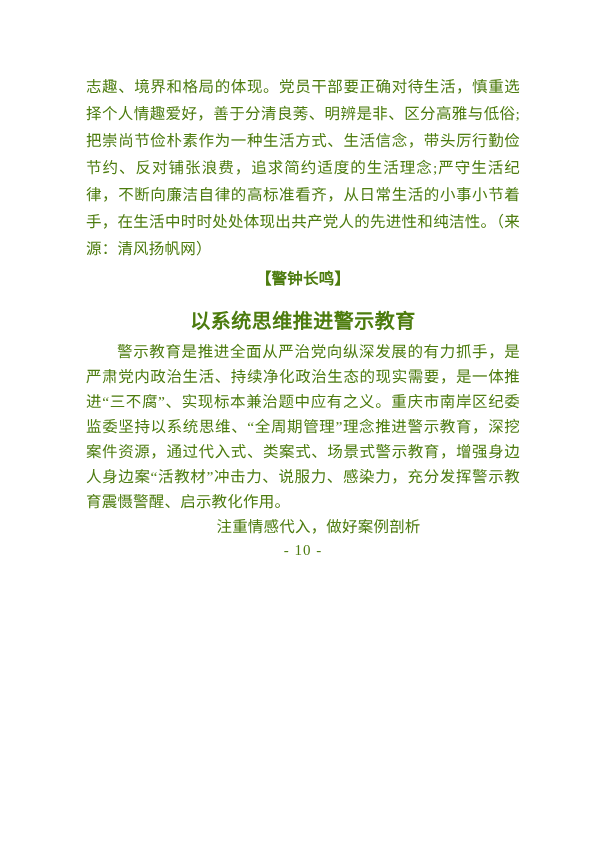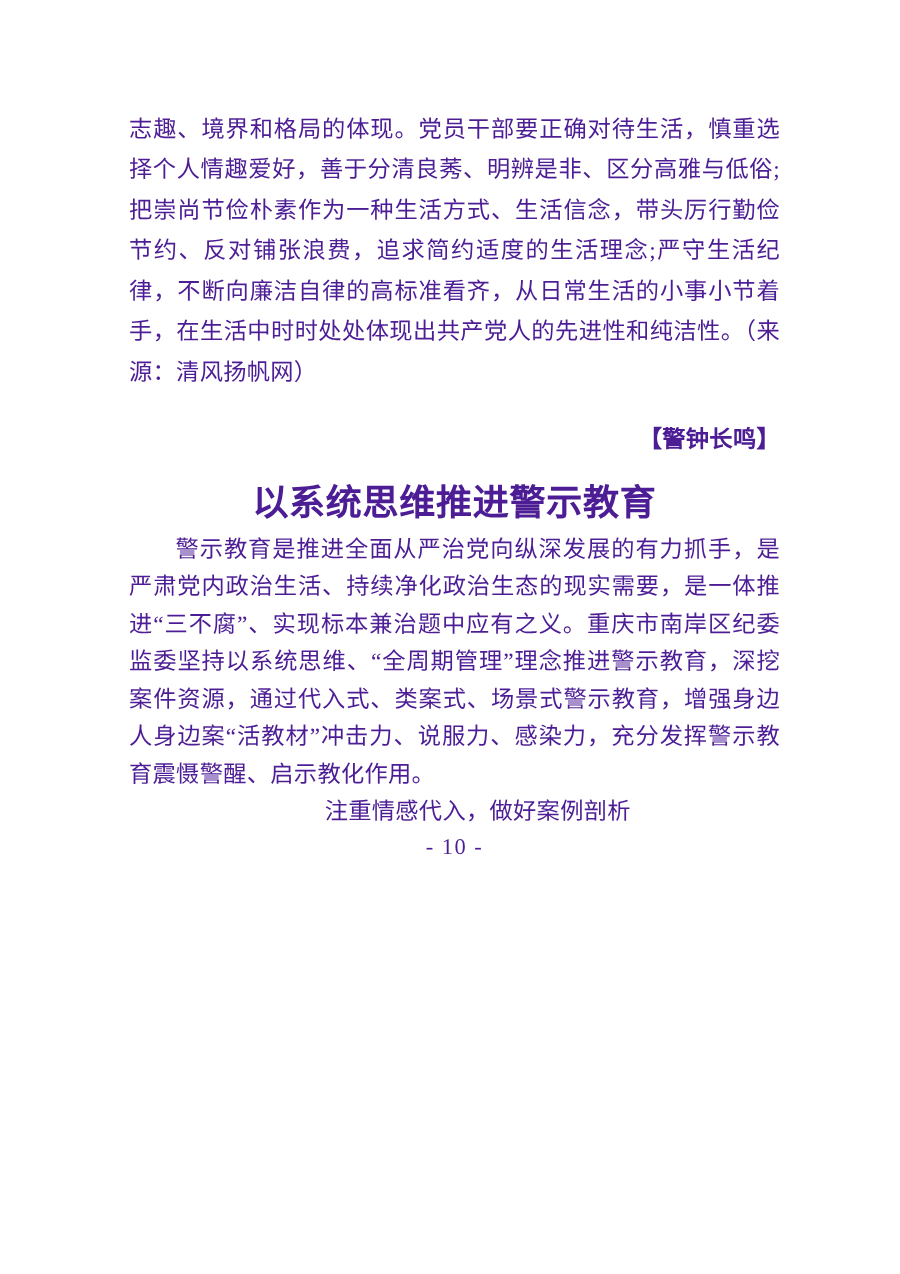--- a/index.html
+++ b/index.html
@@ -7,49 +7,49 @@
     padding: 0;
     background: #ffffff;
   }
   .page {
     position: relative;
     width: 600px;
     height: 849px;
     background: #ffffff;
     overflow: hidden;
     font-family: "Liberation Serif", "DejaVu Serif", serif;
-    color: #4c1d95;
+    color: #4d7c0f;
   }
   .content {
     margin-left: 86px;
     width: 434px;
     padding-top: 73px;
     font-size: 15.5px;
   }
   .para {
     margin: 0;
     line-height: 27px;
     text-align: justify;
     letter-spacing: 0.2px;
   }
   .para-tight {
     line-height: 25px;
   }
   .indent {
     text-indent: 2em;
   }
   .section-tag {
-    margin-top: 19px;
+    margin-top: 4px;
     line-height: 25px;
     font-weight: bold;
-    text-align: right;
+    text-align: center;
   }
   .article-title {
     margin-top: 16px;
-    font-size: 24px;
+    font-size: 20px;
     font-weight: bold;
     text-align: center;
     line-height: 28px;
     letter-spacing: 0.5px;
   }
   .lead-para {
     margin-top: 4px;
   }
   .subheading {
     line-height: 25px;

